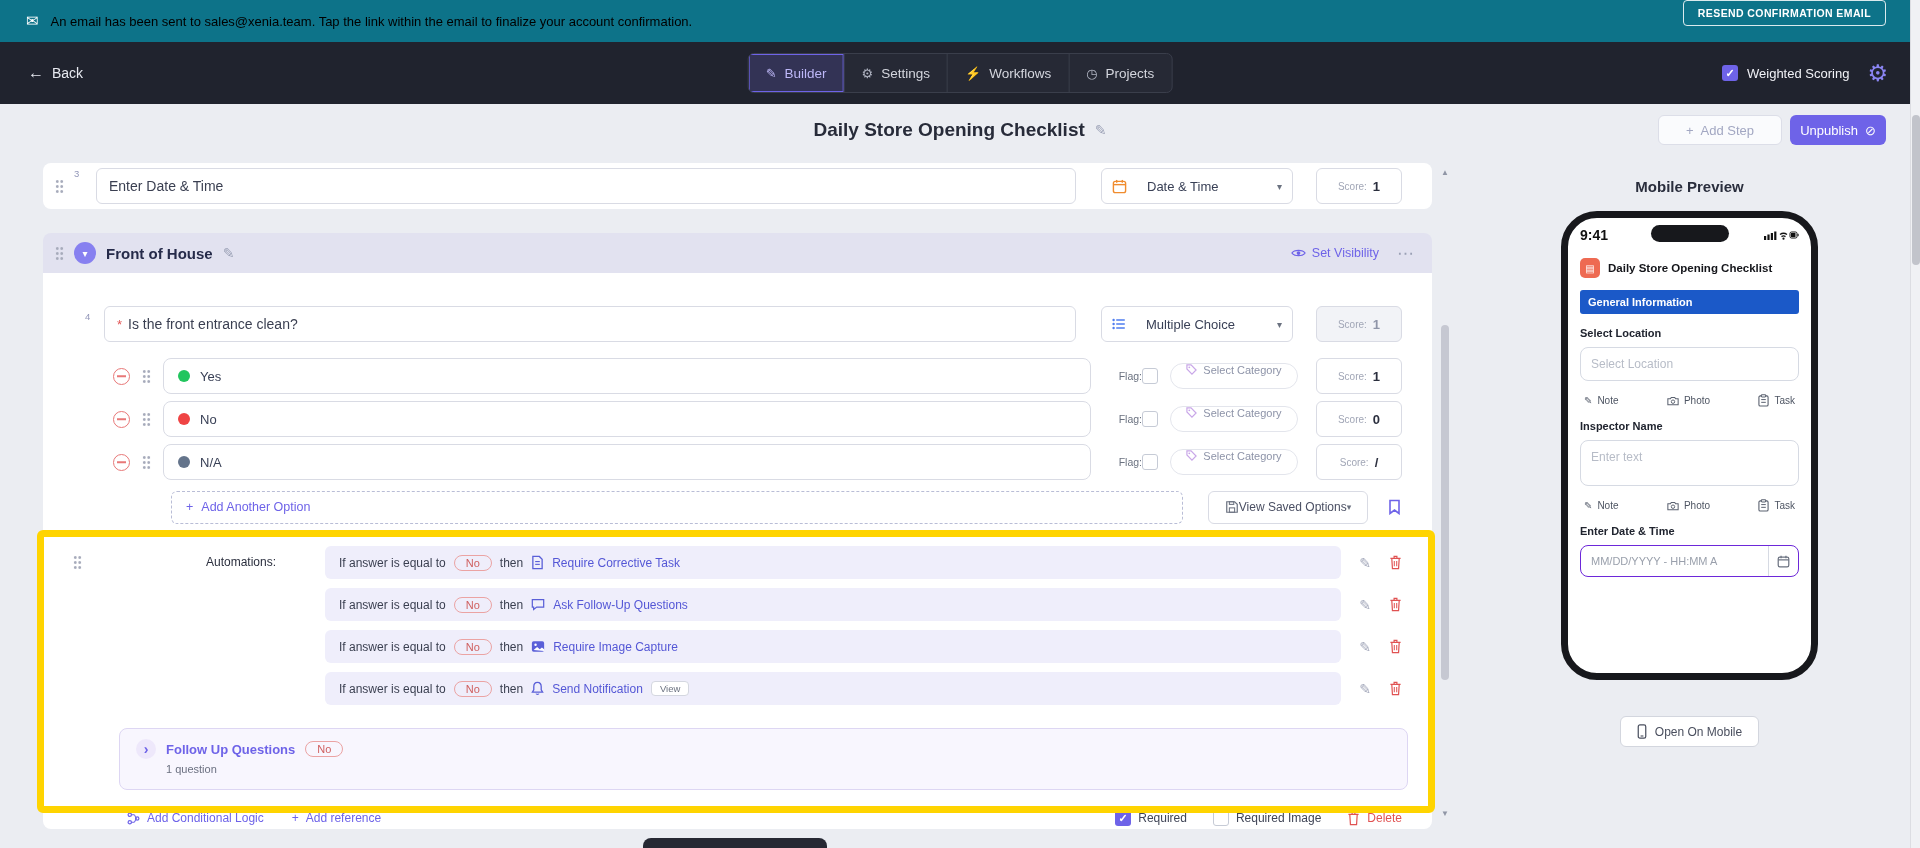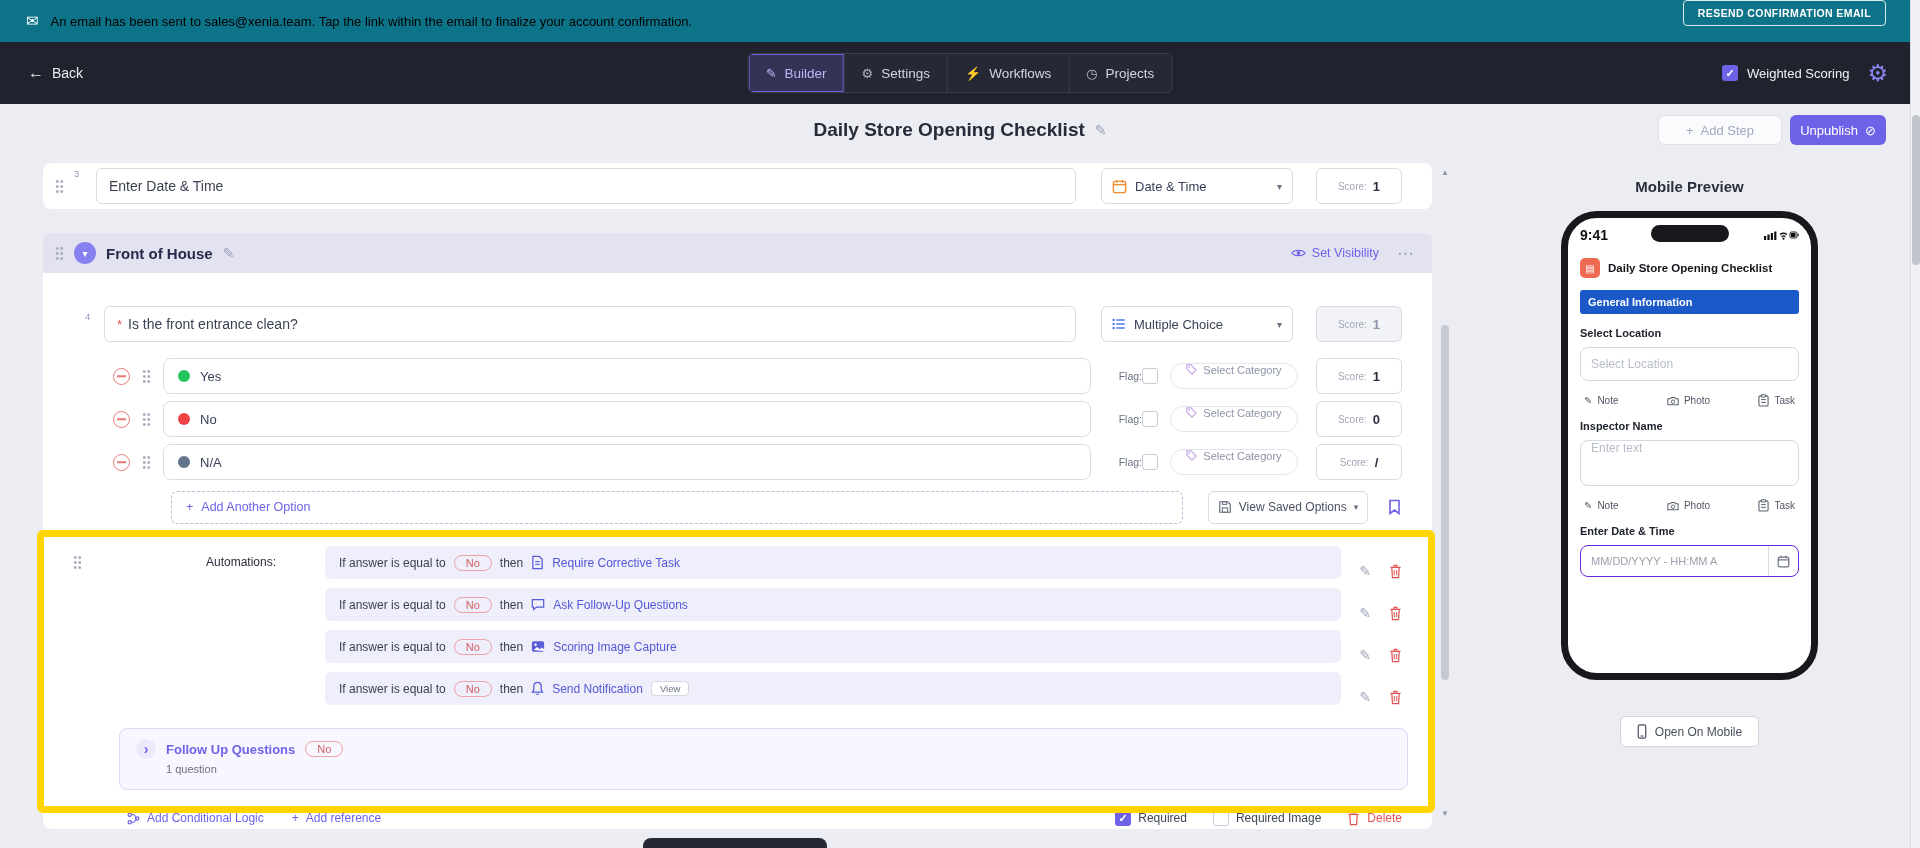--- a/index.html
+++ b/index.html
@@ -35,21 +35,21 @@
   .page-title{font-size:19px;font-weight:bold;color:#272b39}
   .edit-ic{color:#9aa0b5;font-size:14px;cursor:pointer}
   .add-step{position:absolute;right:138px;top:11px;height:30px;width:124px;background:#fafbfd;border:1px solid #dcdee8;border-radius:6px;color:#a2a7c2;font-size:13px;display:flex;align-items:center;justify-content:center;gap:7px;font-family:inherit;cursor:pointer}
   .unpublish{position:absolute;right:34px;top:11px;height:30px;width:96px;background:#6e63e8;border:none;border-radius:6px;color:#fff;font-size:13px;display:flex;align-items:center;justify-content:center;gap:7px;font-family:inherit;cursor:pointer}
 
   
   .main{position:absolute;left:0;top:156px;width:1920px;height:692px}
   .dh{width:9px;height:15px;flex:0 0 auto;background-image:radial-gradient(circle,#a7abbb 1.3px,transparent 1.4px);background-size:4.5px 5px;cursor:grab}
   .ibox{border:1px solid #d9dbe4;border-radius:6px;background:#fff;display:flex;align-items:center}
   .step-num{font-size:9.5px;color:#9296b8;align-self:flex-start;margin-top:5px}
-  .type-box{width:192px;height:36px;padding:16px 10px;gap:8px;font-size:13px;color:#394056;cursor:pointer}
+  .type-box{width:192px;height:36px;padding:16px 10px;gap:20px;font-size:13px;color:#394056;cursor:pointer}
   .type-box .chev{margin-left:auto;font-size:10px;color:#6b7280}
   .score-box{width:86px;height:36px;border:1px solid #d9dbe4;border-radius:6px;background:#fff;display:flex;align-items:center;justify-content:center;gap:6px}
   .score-box .sl{font-size:10px;color:#a1a6b6}
   .score-box .sv{font-size:13px;font-weight:bold;color:#2b2f3e}
   .score-box.disabled{background:#f2f3f7}
   .score-box.disabled .sv{color:#8f95a8}
 
   .date-row{position:absolute;left:43px;top:7px;width:1389px;height:46px;background:#fff;border-radius:8px;display:flex;align-items:center;padding:0 30px 0 12px}
   .date-row .dh{margin-right:10px}
   .date-row .step-num{width:14px;margin-right:8px}
@@ -79,29 +79,29 @@
   .opt-pill{flex:1;height:36px;border-radius:8px;padding:0 14px;gap:10px;font-size:13px;color:#394056}
   .dot{width:12px;height:12px;border-radius:50%;flex:0 0 auto}
   .dot-yes{background:#22c55e}.dot-no{background:#ef4444}.dot-na{background:#64748b}
   .flag{margin-left:28px;display:flex;align-items:center;gap:0}
   .flag .fl{font-size:10.5px;color:#6b7280}
   .cat-pill{margin-left:12px;width:128px;height:26px;border:1px solid #e3e5ec;border-radius:14px;background:#fff;display:flex;align-items:flex-start;justify-content:center;gap:6px;font-size:11px;color:#8d93a8;cursor:pointer}
   .opt-row .score-box{margin-left:18px}
 
   .add-row{position:absolute;top:217px;left:128px;right:31px;height:34px;display:flex;align-items:center}
   .add-opt{flex:1;height:33px;border:1px dashed #b9bdd6;border-radius:6px;display:flex;align-items:center;padding:0 14px;gap:8px;color:#6e63e8;font-size:12.5px;cursor:pointer}
-  .view-saved{margin-left:25px;width:160px;height:33px;border:1px solid #d9dbe4;border-radius:6px;background:#fff;display:flex;align-items:center;justify-content:center;gap:7px;font-size:12px;color:#4a4f63;cursor:pointer}
+  .view-saved{margin-left:25px;width:160px;height:33px;border:1px solid #d9dbe4;border-radius:6px;background:#fff;display:flex;align-items:center;justify-content:center;font-size:12px;color:#4a4f63;cursor:pointer}
   .view-saved .chev{font-size:9px;color:#6b7280}
   .bookmark{margin-left:20px;cursor:pointer;display:flex;align-items:center}
 
   .automations{position:absolute;top:273px;left:30px;right:30px;display:flex;align-items:flex-start}
   .auto-handle{margin-top:9px}
   .auto-label{margin-left:124px;width:119px;font-size:12px;font-weight:500;color:#2b2f3e;padding-top:9px}
   .auto-rows{flex:1}
-  .auto-line{display:flex;align-items:flex-end;margin-bottom:9px;height:33px}
+  .auto-line{display:flex;align-items:center;margin-bottom:9px;height:33px}
   .auto-pill{flex:1;height:33px;background:#efeefb;border-radius:6px;display:flex;align-items:center;padding:0 14px;gap:8px;font-size:12px;color:#3a3f50}
   .no-chip{border:1px solid #eba3a3;color:#cf5f5f;border-radius:12px;padding:1px 11px;font-size:11px;background:transparent}
   .auto-action{color:#5457d6;font-weight:500;cursor:pointer}
   .view-chip{border:1px solid #d4d7e0;background:#fff;border-radius:4px;padding:1px 8px;font-size:9.5px;color:#6b7280}
   .row-edit{margin-left:18px;color:#a0a5b8;font-size:14px;cursor:pointer}
   .row-trash{margin-left:18px;cursor:pointer;display:flex;align-items:center}
 
   .followup{position:absolute;top:455px;left:76px;right:24px;height:62px;background:#f8f6fe;border:1px solid #ddd6f3;border-radius:8px;padding:10px 16px}
   .fu-top{display:flex;align-items:center;gap:10px}
   .fu-chev{width:20px;height:20px;border-radius:50%;background:#eee8fb;color:#6e63e8;font-size:14px;font-weight:bold;display:flex;align-items:center;justify-content:center;cursor:pointer}
@@ -126,21 +126,21 @@
   .phone{position:absolute;left:1561px;top:55px;width:257px;height:469px;border:7px solid #17181c;border-radius:36px;background:#fff;padding:6px 12px 0 12px}
   .notch{position:absolute;top:7px;left:50%;transform:translateX(-50%);width:78px;height:17px;background:#17181c;border-radius:9px}
   .status-row{display:flex;align-items:center;justify-content:space-between;height:18px;margin-top:2px}
   .status-time{font-size:14px;font-weight:bold;color:#111}
   .m-app-row{display:flex;align-items:center;gap:8px;margin-top:14px}
   .m-app-ic{width:20px;height:20px;border-radius:5px;background:#ee6a52;color:#fff;font-size:10px;display:flex;align-items:center;justify-content:center}
   .m-app-title{font-size:11.5px;font-weight:bold;color:#14151a}
   .m-section{margin-top:12px;height:24px;background:#1b59c8;border-radius:3px;color:#fff;font-size:11px;font-weight:bold;line-height:24px;padding:0 8px}
   .m-label{margin-top:13px;font-size:11px;font-weight:600;color:#20242f}
   .m-input{margin-top:8px;height:34px;border:1px solid #d6dae3;border-radius:8px;display:flex;align-items:center;padding:0 10px;font-size:12px;color:#b7bcc7;cursor:text}
-  .m-input.tall{height:46px;align-items:flex-start;}
+  .m-input.tall{height:46px;align-items:flex-start;padding-top:9px}
   .m-actions{margin-top:13px;display:flex;align-items:center;justify-content:space-between;padding:0 4px}
   .m-act{display:flex;align-items:center;gap:5px;font-size:10px;color:#4e5563;cursor:pointer}
   .m-act .n-ic{font-size:10px;color:#5b6270}
   .m-date{margin-top:8px;height:32px;border:1px solid #6d28d9;border-radius:8px;display:flex;align-items:center;cursor:text}
   .m-date .m-date-txt{flex:1;padding:0 10px;font-size:11px;color:#9aa0ac}
   .m-date .m-date-ic{width:30px;height:100%;border-left:1px solid #d6dae3;display:flex;align-items:center;justify-content:center}
   .open-mobile{position:absolute;left:1620px;top:560px;width:139px;height:31px;background:#fff;border:1px solid #d3d6de;border-radius:6px;display:flex;align-items:center;justify-content:center;gap:8px;font-size:12px;color:#4a4f5e;font-family:inherit;cursor:pointer}
 
   
   .annotation{position:absolute;left:37px;top:530px;width:1398px;height:283px;border:7px solid #ffd400;border-radius:6px;z-index:50;pointer-events:none}
@@ -413,21 +413,21 @@
         <div class="auto-line">
           <div class="auto-pill">
             <span>If answer is equal to</span>
             <span class="no-chip">No</span>
             <span>then</span>
             <svg viewBox="0 0 16 14" width="14" height="13">
                 <rect x="1" y="1" width="14" height="12" rx="2" fill="#5a5fd8"></rect>
                 <circle cx="5.2" cy="5" r="1.4" fill="#fff"></circle>
                 <path d="M3 11 l4 -3.5 l3 2.5 l2.5 -2 l2.5 2.2 v1.8 z" fill="#fff"></path>
               </svg>
-            <span class="auto-action">Scoring Image Capture</span>
+            <span class="auto-action">Require Image Capture</span>
           </div>
           <span class="row-edit">✎</span>
           <span class="row-trash">
             <svg viewBox="0 0 14 16" width="13" height="15">
                 <path d="M1.5 3.5 h11 M5.5 3.5 v-2 h3 v2 M3 3.5 l0.7 11 h6.6 l0.7 -11" fill="none" stroke="#E05252" stroke-width="1.3"></path>
                 <line x1="5.7" y1="6.5" x2="5.7" y2="12" stroke="#E05252" stroke-width="1.1"></line>
                 <line x1="8.3" y1="6.5" x2="8.3" y2="12" stroke="#E05252" stroke-width="1.1"></line>
               </svg>
           </span>
         </div>

